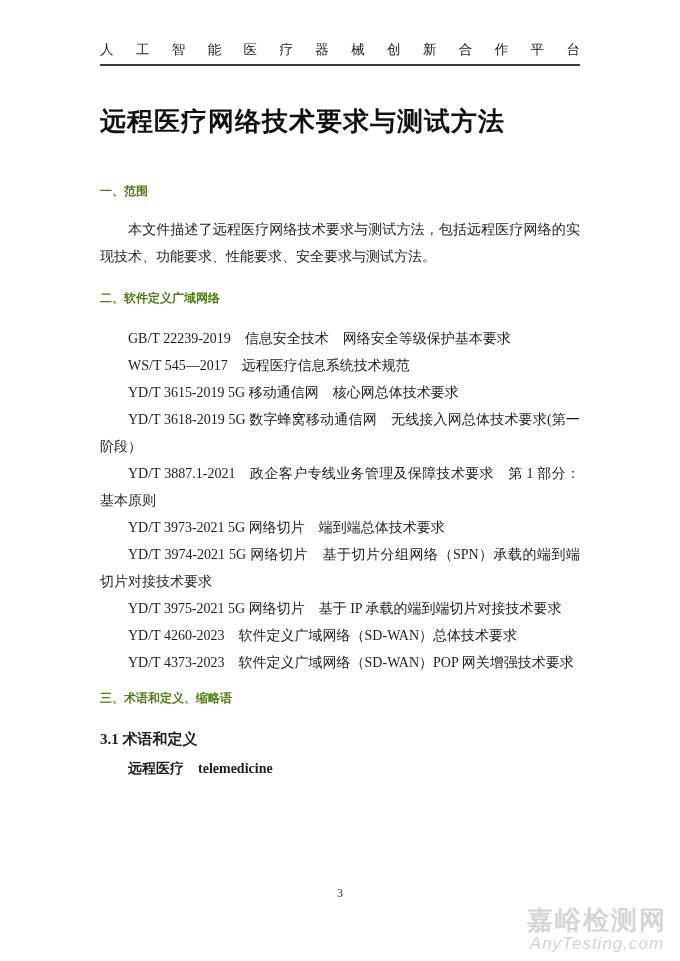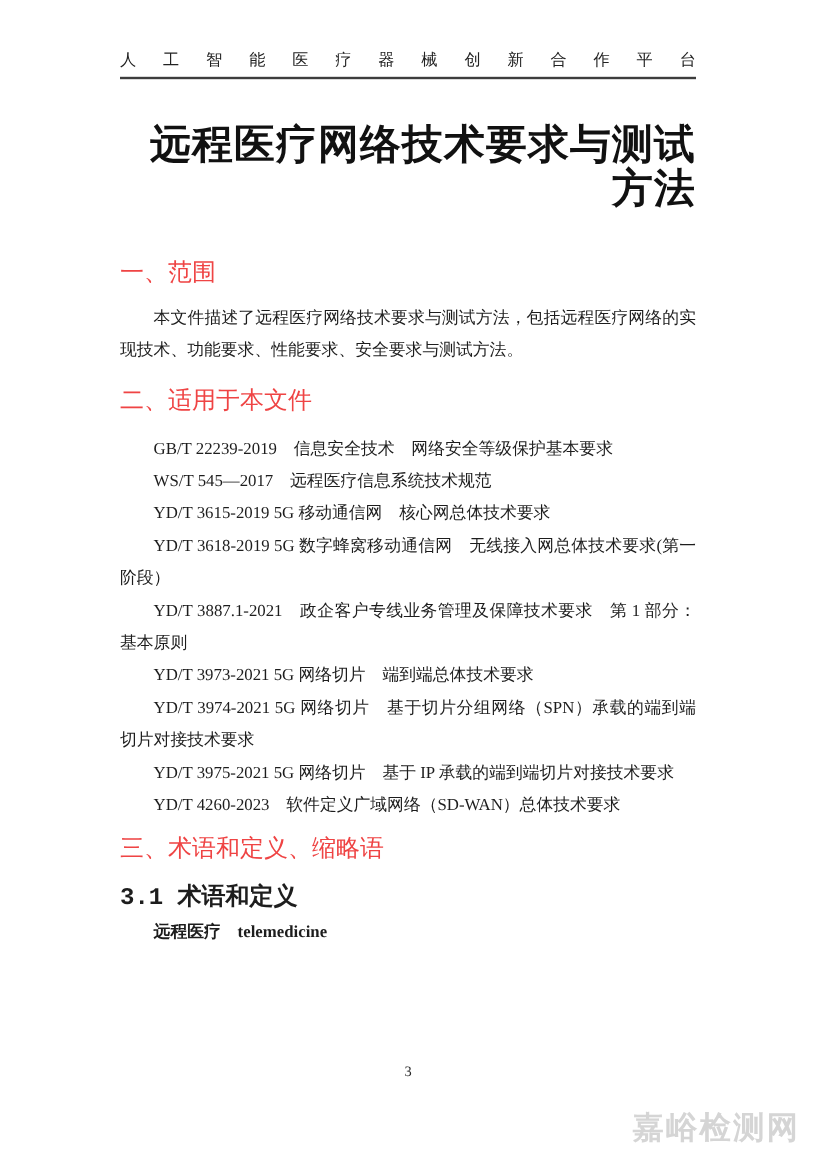--- a/index.html
+++ b/index.html
@@ -25,43 +25,42 @@
     color: #222222;
   }
   .header-rule {
     margin-top: 4px;
     border-bottom: 2px solid #3d3d3d;
     height: 0;
   }
   
   .doc-title {
     margin-top: 38px;
-    text-align: right;
-    font-size: 34px;
+    text-align: left;
+    font-size: 26px;
     font-weight: bold;
     line-height: 36px;
     letter-spacing: 1px;
     color: #111111;
   }
   
   .h-level1 {
-    font-size: 20px;
-    font-weight: normal;
+    font-size: 12px;
+    font-weight: bold;
     line-height: 22px;
-    color: #ef4444;
+    color: #4d7c0f;
   }
   .h-scope   { margin-top: 40px; }
   .h-refs    { margin-top: 17px; }
   .h-terms   { margin-top: 11px; }
   .h-level2 {
     margin-top: 20px;
-    font-size: 20px;
+    font-size: 15px;
     font-weight: bold;
     line-height: 21px;
-    font-family: Liberation Mono, monospace;
   }
   .h-level3 {
     margin-top: 17px;
     font-size: 14px;
     font-weight: bold;
     line-height: 20px;
   }
   
   .para {
     margin-top: 14px;
@@ -142,38 +141,40 @@
       <span>平</span>
       <span>台</span>
     </div>
   <div class="header-rule"></div>
 
   <div class="doc-title">远程医疗网络技术要求与测试方法</div>
 
   <div class="h-level1 h-scope">一、范围</div>
   <p class="para">本文件描述了远程医疗网络技术要求与测试方法，包括远程医疗网络的实现技术、功能要求、性能要求、安全要求与测试方法。</p>
 
-  <div class="h-level1 h-refs">二、适用于本文件</div>
+  <div class="h-level1 h-refs">二、软件定义广域网络</div>
   <div class="refs-list">
       <p>GB/T 22239-2019　信息安全技术　网络安全等级保护基本要求</p>
       <p>WS/T 545—2017　远程医疗信息系统技术规范</p>
       <p>YD/T 3615-2019 5G 移动通信网　核心网总体技术要求</p>
       <p>YD/T 3618-2019 5G 数字蜂窝移动通信网　无线接入网总体技术要求(第一阶段）</p>
       <p>YD/T 3887.1-2021　政企客户专线业务管理及保障技术要求　第 1 部分：基本原则</p>
       <p>YD/T 3973-2021 5G 网络切片　端到端总体技术要求</p>
       <p>YD/T 3974-2021 5G 网络切片　基于切片分组网络（SPN）承载的端到端切片对接技术要求</p>
       <p>YD/T 3975-2021 5G 网络切片　基于 IP 承载的端到端切片对接技术要求</p>
       <p>YD/T 4260-2023　软件定义广域网络（SD-WAN）总体技术要求</p>
+      <p>YD/T 4373-2023　软件定义广域网络（SD-WAN）POP 网关增强技术要求</p>
     </div>
 
   <div class="h-level1 h-terms">三、术语和定义、缩略语</div>
   <div class="h-level2">3.1 术语和定义</div>
   <div class="term-line">
     <span class="term-cn">远程医疗</span><span class="term-en">telemedicine</span>
   </div>
 
   <div class="page-number">3</div>
 
   <div class="watermark">
     <div class="watermark-cn">嘉峪检测网</div>
+    <div class="watermark-en">AnyTesting.com</div>
   </div>
 
 </div>
 
 </body></html>

